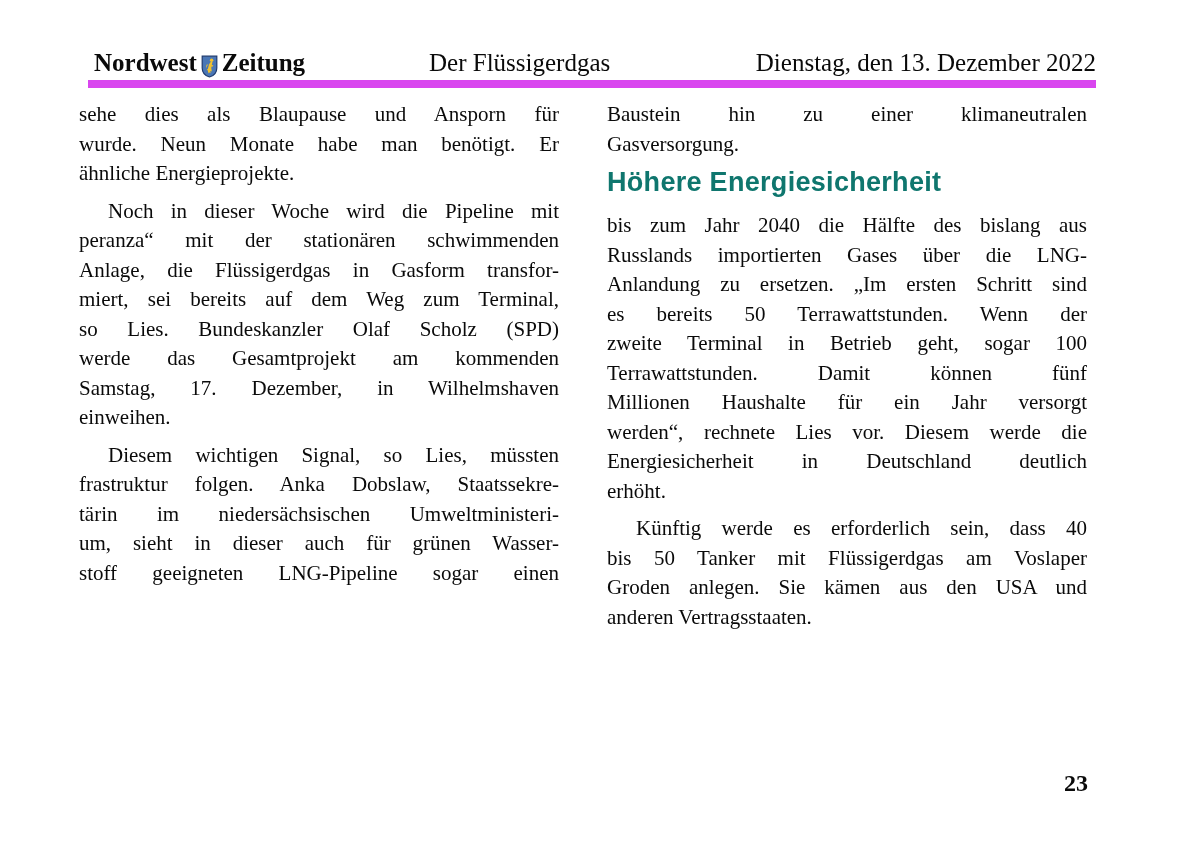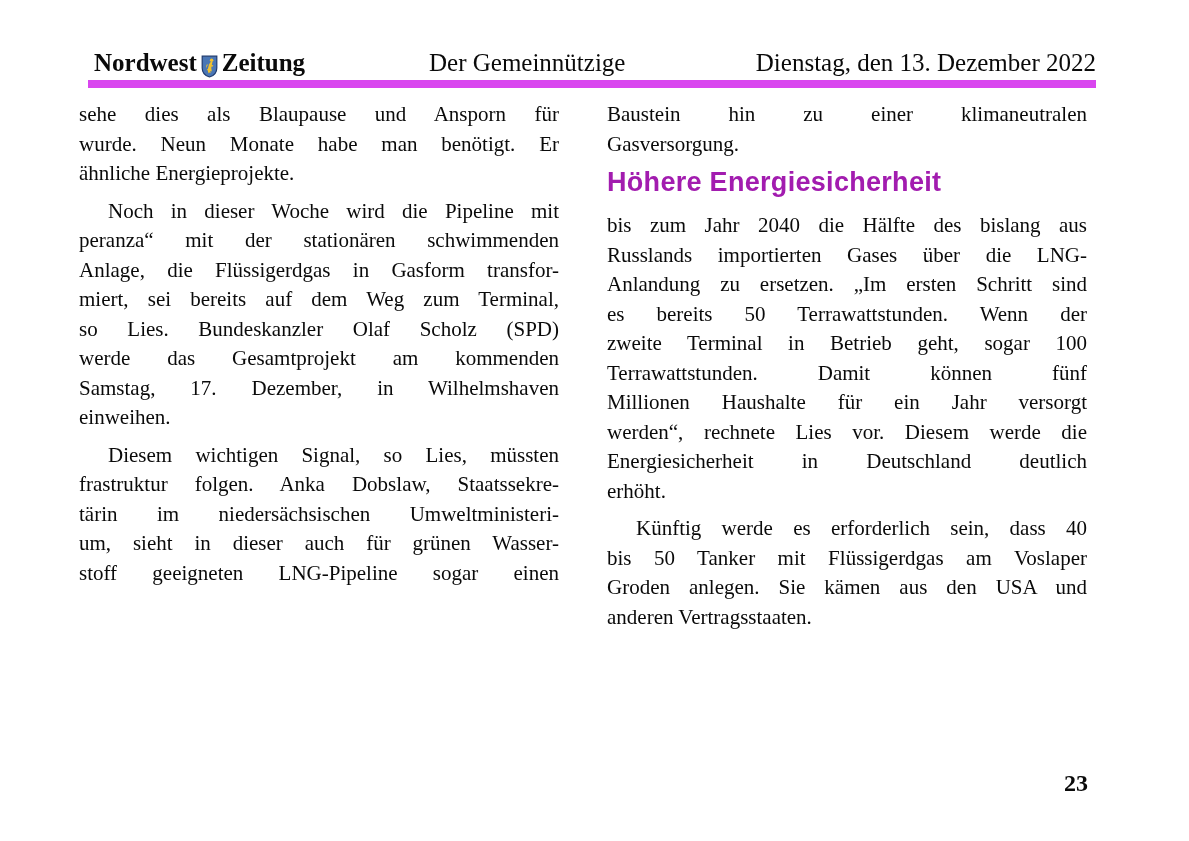--- a/index.html
+++ b/index.html
@@ -47,21 +47,21 @@
   .line { text-align: justify; text-align-last: justify; }
   .line.lastline { text-align-last: left; }
   .line.indent { text-indent: 29px; }
 
   .section-heading {
     font-family: "Liberation Sans", sans-serif;
     font-weight: 700;
     font-size: 27px; line-height: 30px;
     letter-spacing: 0.3px;
     margin: 7px 0 14px 0;
-    color: #a21caf;
+    color: #0f766e;
   }
 
   
   .page-number {
     position: absolute; right: 101px; top: 770px;
     font-size: 24px; font-weight: bold; 
   }
 </style>
 </head>
 <body>
@@ -76,21 +76,21 @@
         <g fill="#f2c22e">
           <circle cx="10.6" cy="5.2" r="1.7"></circle>
           <path d="M7.2 18.5 Q6.2 13.5 8.0 9.5 Q9.0 7.0 10.8 6.2 Q12.0 7.2 11.0 9.0 Q9.8 12.5 10.8 16.5 L9.2 16.0 L9.6 18.2 L7.9 17.2 Z"></path>
           <path d="M7.6 9.8 Q5.4 10.4 5.6 13.6 Q4.4 11.2 5.8 9.4 Z"></path>
           <path d="M9.4 10.6 L12.2 10.0 L12.0 11.4 L9.6 11.6 Z"></path>
           <path d="M8.2 13.4 L5.8 14.4 L6.4 15.6 L8.4 14.6 Z"></path>
         </g>
       </svg>
       <span>Zeitung</span>
     </div>
-    <div class="mast-center">Der Gemeinnützige</div>
+    <div class="mast-center">Der Flüssigerdgas</div>
     <div class="mast-right">Dienstag, den 13. Dezember 2022</div>
   </header>
 
   <main class="columns">
     <section class="col" id="col-left">
         <div class="para">
           <div class="line">sehe dies als Blaupause und Ansporn für</div>
           <div class="line">wurde. Neun Monate habe man benötigt. Er</div>
           <div class="line lastline">ähnliche Energieprojekte.</div>
         </div>

